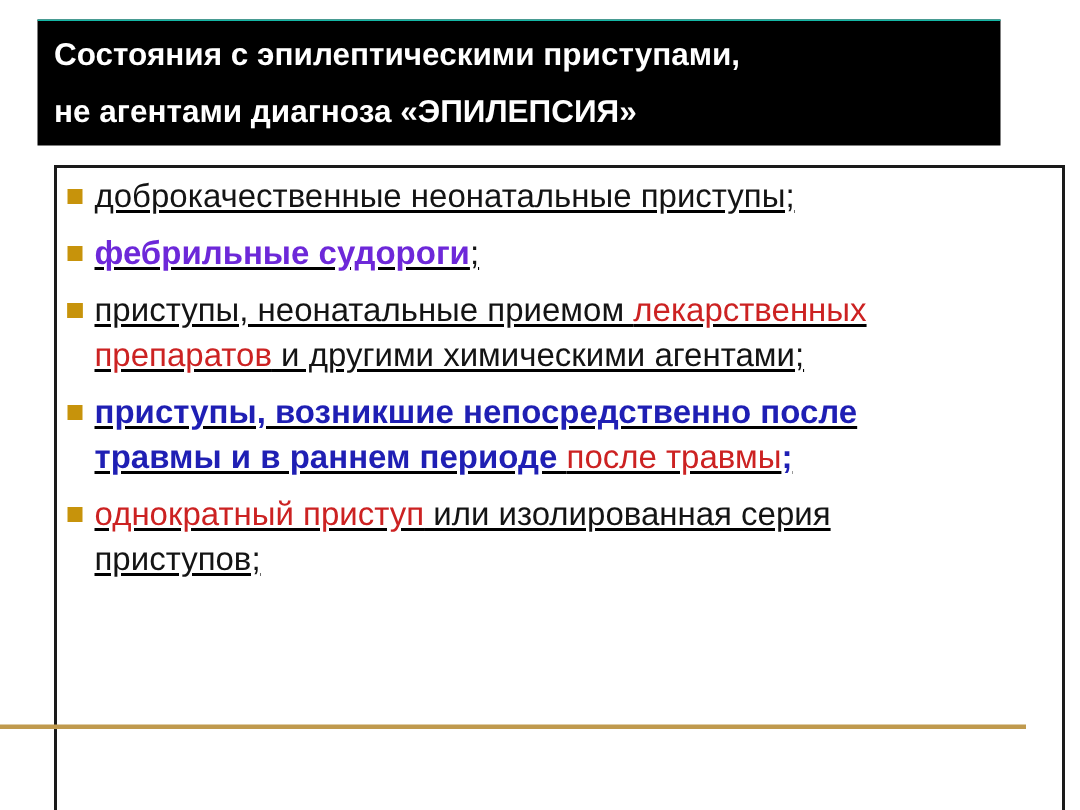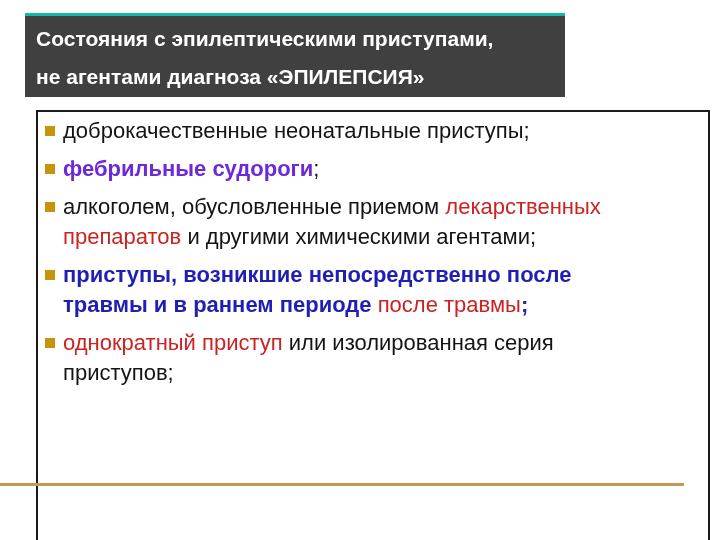--- a/index.html
+++ b/index.html
@@ -9,23 +9,23 @@
     font-family:"Liberation Sans", sans-serif;
     position:relative;
     overflow:hidden;
   }
   .slide { position:absolute; inset:0; }
 
   
   .header {
     position:absolute;
     left:25px; top:13px;
-    width:540px; height:84px;
-    background:#404040;
-    border-top:3px solid #14b8a6;
+    width:642px; height:84px;
+    background:#000000;
+    border-top:1px solid #14b8a6;
     box-sizing:border-box;
     padding:4px 0 0 11px;
   }
   .title-line {
     display:block;
     color:#ffffff;
     font-weight:bold;
     font-size:21px;
     line-height:38px;
     white-space:nowrap;
@@ -37,20 +37,21 @@
     left:36px; top:110px;
     width:674px; height:440px;
     box-sizing:border-box;
     border:2px solid #1a1a1a;
     background:#ffffff;
   }
   ul.bullet-list {
     list-style:none;
     margin:0;
     padding:4px 10px 0 7px;
+    text-decoration:underline;
   }
   li.bullet-item {
     position:relative;
     padding-left:18px;
     font-size:22px;
     line-height:30px;
     margin-bottom:8px;
     color:#141414;
   }
   .marker {
@@ -83,21 +84,21 @@
     <span class="title-line">Состояния с эпилептическими приступами,</span>
     <span class="title-line">не агентами диагноза «ЭПИЛЕПСИЯ»</span>
   </div>
 
   <div class="body-box">
     <ul class="bullet-list">
         <li class="bullet-item"><span class="marker"></span><span class="bullet-text"><span class="seg-normal">доброкачественные неонатальные приступы;</span></span></li>
         <li class="bullet-item"><span class="marker"></span><span class="bullet-text"><span class="seg-bold">фебрильные судороги</span><span class="seg-normal">;</span></span></li>
         <li class="bullet-item"><span class="marker"></span></li>
         <li class="bullet-item"><span class="marker"></span></li>
-        <li class="bullet-item"><span class="marker"></span><span class="bullet-text"><span class="seg-normal">алкоголем, обусловленные приемом </span><span class="seg-red">лекарственных
+        <li class="bullet-item"><span class="marker"></span><span class="bullet-text"><span class="seg-normal">приступы, неонатальные приемом </span><span class="seg-red">лекарственных
 препаратов</span><span class="seg-normal"> и другими химическими агентами;</span></span></li>
         <li class="bullet-item"><span class="marker"></span><span class="bullet-text"><span class="seg-bold-blue">приступы, возникшие непосредственно после
 травмы и в раннем периоде </span><span class="seg-red">после травмы</span><span class="seg-bold-blue">;</span></span></li>
         <li class="bullet-item"><span class="marker"></span><span class="bullet-text"><span class="seg-red">однократный приступ</span><span class="seg-normal"> или изолированная серия
 приступов;</span></span></li>
       </ul>
   </div>
 
   <div class="divider"></div>
 

